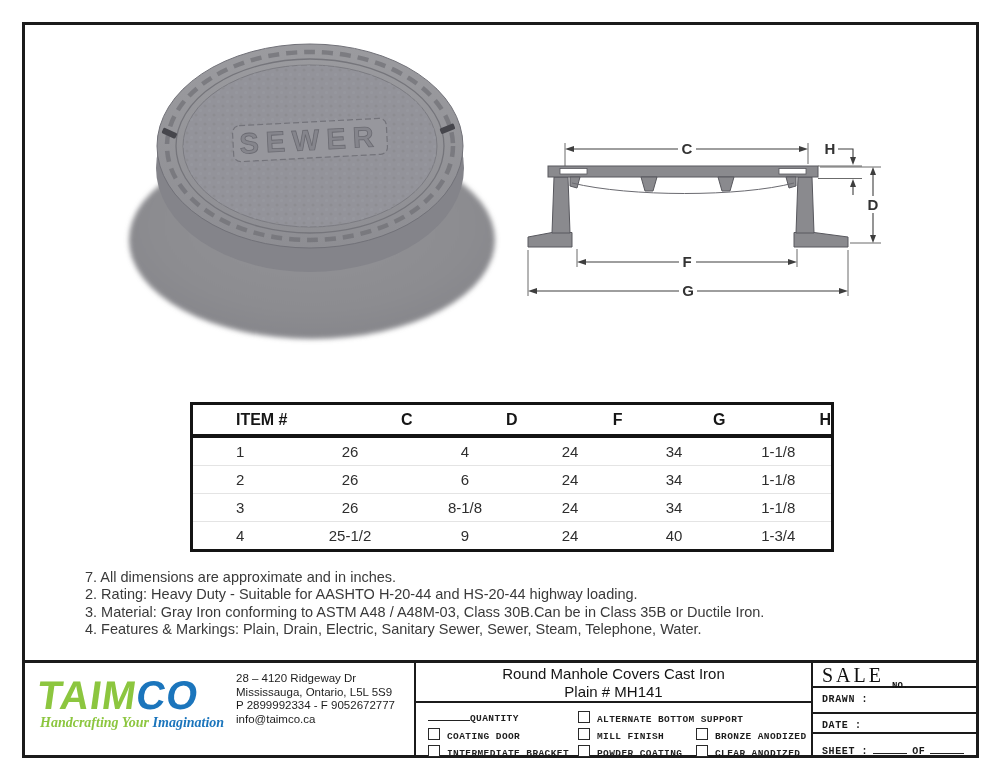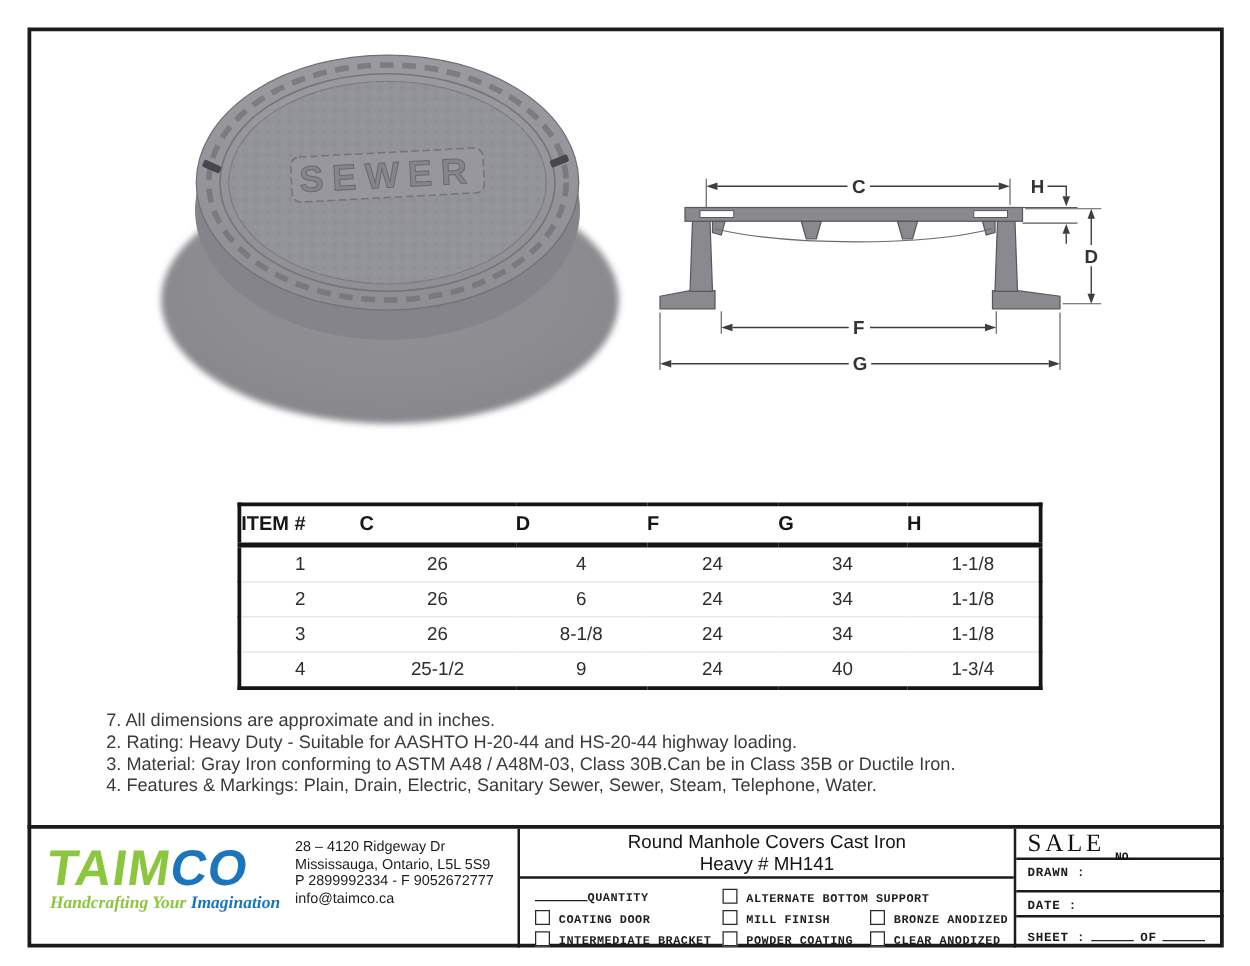--- a/index.html
+++ b/index.html
@@ -14,21 +14,21 @@
   .dimline{stroke:#3e3e3e;stroke-width:1.1;fill:none;}
   .extline{stroke:#5a5a5a;stroke-width:0.9;fill:none;}
   .arr{fill:#3e3e3e;stroke:none;}
   .part{fill:#8a8a8e;stroke:#58585e;stroke-width:1;}
   .lblbox{fill:#fff;}
   .dlbl{font:600 15px "Liberation Sans",sans-serif;fill:#333;}
 
   
   .spec{position:absolute;left:190px;top:402px;}
   .spec table{border-collapse:collapse;width:641px;border:3px solid #141414;table-layout:fixed;}
-  .spec th{font:bold 16px "Liberation Sans",sans-serif;color:#161616;padding:6px 0 5px;border-bottom:4px solid #141414;text-align:left;}
+  .spec th{font:bold 16px "Liberation Sans",sans-serif;color:#161616;padding:6px 0 5px;border-bottom:4px solid #141414;text-align:right;}
   .spec td{font:15px "Liberation Sans",sans-serif;color:#2e2e2e;text-align:center;height:25px;}
   .spec tbody tr + tr td{border-top:1px solid #e4e4e4;}
 
   
   .notes{position:absolute;left:85px;top:569px;font-size:14.5px;line-height:17.4px;color:#3a3a3a;}
 
   
   .tblock{position:absolute;left:22px;top:660px;width:957px;height:98px;box-sizing:border-box;
           border-top:3px solid #1b1b1b;display:flex;}
   .tb-left{width:392px;position:relative;}
@@ -232,21 +232,21 @@
         <div>28 – 4120 Ridgeway Dr</div>
         <div>Mississauga, Ontario, L5L 5S9</div>
         <div>P 2899992334 - F 9052672777</div>
         <div>info@taimco.ca</div>
       </div>
     </div>
 
     <div class="tb-mid">
       <div class="tb-title">
         <div>Round Manhole Covers Cast Iron</div>
-        <div>Heavy # MH141</div>
+        <div>Plain # MH141</div>
       </div>
       <div class="opts">
         <span class="opt"><span class="qline"></span><span>QUANTITY</span></span>
         <span class="opt span2"><span class="box"></span><span>ALTERNATE BOTTOM SUPPORT</span></span>
         <span class="opt"><span class="box"></span><span>COATING DOOR</span></span>
         <span class="opt"><span class="box"></span><span>MILL FINISH</span></span>
         <span class="opt"><span class="box"></span><span>BRONZE ANODIZED</span></span>
         <span class="opt"><span class="box"></span><span>INTERMEDIATE BRACKET</span></span>
         <span class="opt"><span class="box"></span><span>POWDER COATING</span></span>
         <span class="opt"><span class="box"></span><span>CLEAR ANODIZED</span></span>

